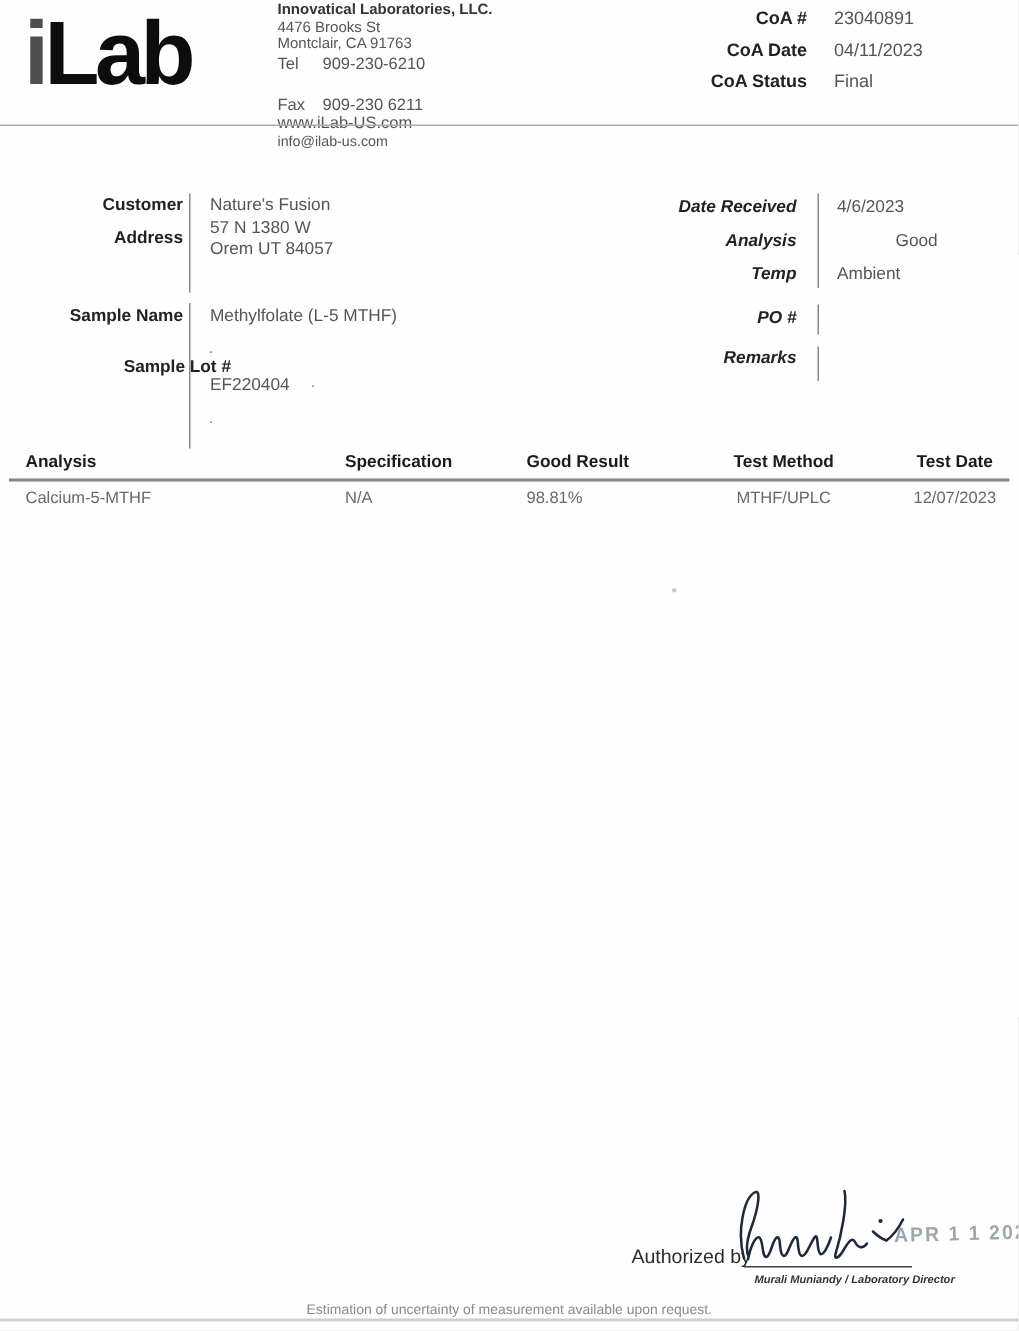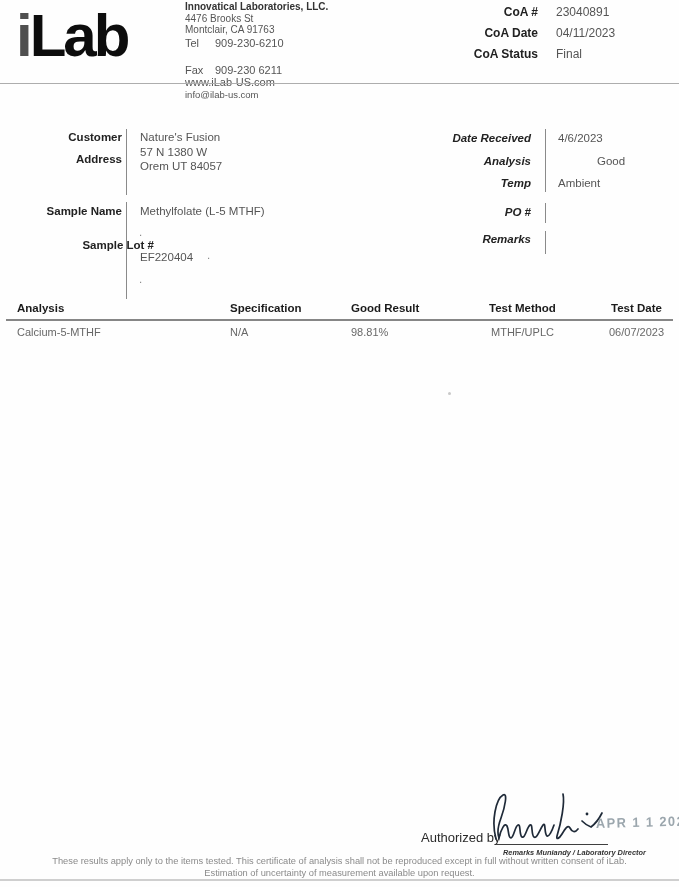--- a/index.html
+++ b/index.html
@@ -122,41 +122,40 @@
   <div class="abs th" style="left:489px;top:302px;">Test Method</div>
   <div class="abs th" style="left:611px;top:302px;">Test Date</div>
 
   <div class="hline" style="left:6px;top:319px;width:667px;height:2px;background:#5e5e5e;opacity:.75;"></div>
 
   <div>
     <div class="abs td" style="left:17px;top:326px;">Calcium-5-MTHF</div>
     <div class="abs td" style="left:230px;top:326px;">N/A</div>
     <div class="abs td" style="left:351px;top:326px;">98.81%</div>
     <div class="abs td" style="left:491px;top:326px;">MTHF/UPLC</div>
-    <div class="abs td" style="left:609px;top:326px;">06/07/2023</div>
+    <div class="abs td" style="left:609px;top:326px;">12/07/2023</div>
   </div>
 
   <div class="speck" style="left:448px;top:392px;"></div>
 
   <div class="abs authby">Authorized by</div>
 
   <svg class="abs" style="left:487px;top:791px;" width="122" height="55" viewBox="0 0 122 55">
     <g fill="none" stroke="#1f2a38" stroke-width="1.7" stroke-linecap="round">
       <path d="M9 48 C4 30 9 8 16 4 C21 1 18 16 14 27 C11 35 10 42 12 47
                C14 38 18 31 20 35 C22 39 21 47 24 47 C27 46 28 35 31 34
                C34 33 32 44 35 46 C38 48 40 36 43 34 C46 32 44 44 47 46
                C50 48 53 38 56 34 C59 30 57 43 60 45 C62 46 65 40 67 34"></path>
       <path d="M76 3 C78 12 74 32 70 45 C69 49 72 48 75 43
                C78 38 81 33 83 37 C85 41 88 42 91 38"></path>
       <path d="M95 30 C98 33 101 35 104 36 C108 33 112 28 115 22"></path>
       <circle cx="100" cy="23" r="1.4" fill="#1f2a38" stroke="none"></circle>
     </g>
   </svg>
 
   <div class="abs sigline"></div>
-  <div class="abs signame">Remarks Muniandy / Laboratory Director</div>
+  <div class="abs signame">Murali Muniandy / Laboratory Director</div>
   <div class="abs stamp">APR 1 1 2023</div>
 
-  <div class="abs footer1">These results apply only to the items tested. This certificate of analysis shall not be reproduced except in full without written consent of iLab.</div>
   <div class="abs footer2">Estimation of uncertainty of measurement available upon request.</div>
   <div class="hline" style="left:0;top:879px;width:679px;height:2px;background:#cfcfcf;"></div>
 
 </div>
 
 </body></html>

